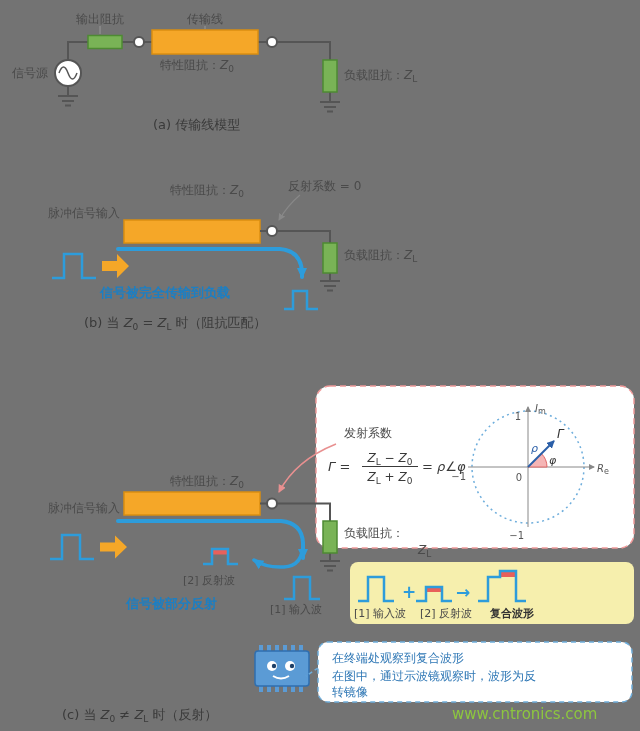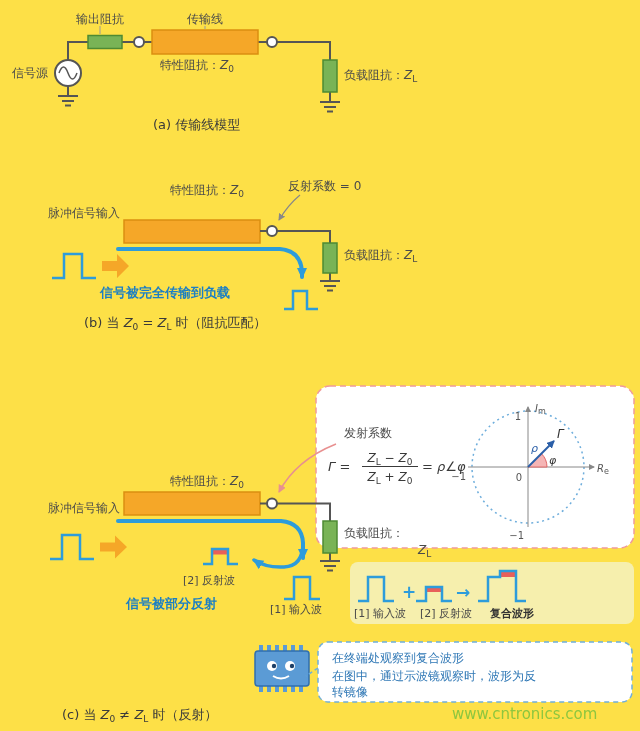--- a/index.html
+++ b/index.html
@@ -1,16 +1,16 @@
 <!DOCTYPE html>
 <html><head>
 <meta charset="utf-8">
 <style>
   html,body{margin:0;padding:0;background:#fff}
-  .stage{position:relative;width:640px;height:731px;background:#fde047;overflow:hidden;
+  .stage{position:relative;width:640px;height:731px;background:#737373;overflow:hidden;
          font-family:"DejaVu Sans","Liberation Sans",sans-serif}
   svg{position:absolute;left:0;top:0}
   text{font-family:"DejaVu Sans","Liberation Sans",sans-serif;fill:#4a4a4a}
   .lbl{font-size:12px}
   .lbl-sm{font-size:11px}
   .lbl-strong{font-size:11px;font-weight:bold;fill:#333}
   .cap{font-size:13px;fill:#3a3a3a}
   .it{font-style:italic}
   .sub{font-size:9px}
   .sub2{font-size:8px}

